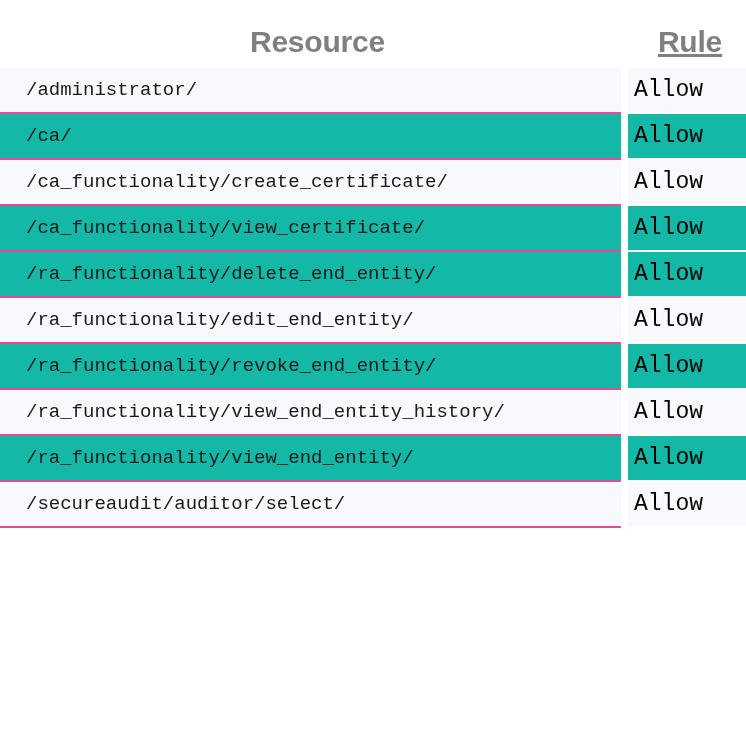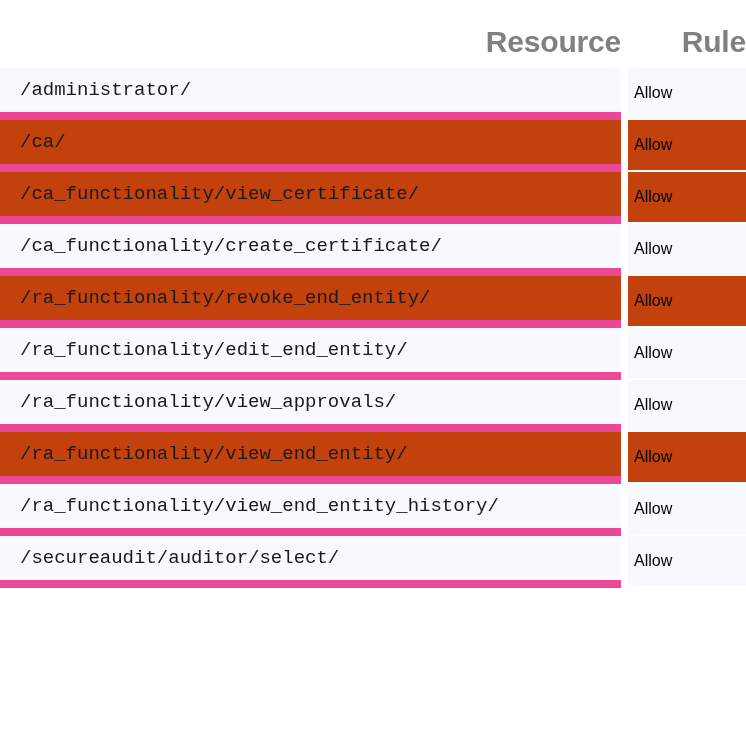--- a/index.html
+++ b/index.html
@@ -24,77 +24,78 @@
 
   
   .table-head-row {
     height: 68px;
   }
   .col-header {
     font-family: "Liberation Sans", sans-serif;
     font-weight: bold;
     font-size: 30px;
     color: #808080;
-    text-align: right;
+    text-align: center;
     vertical-align: bottom;
     padding: 0 0 9px 0;
     background: #ffffff;
     white-space: nowrap;
     letter-spacing: -0.2px;
   }
   .col-header.resource-header {
     padding-left: 14px;
   }
   .col-header.rule-header {
     padding-left: 6px;
+    text-decoration: underline;
   }
 
   
   .rule-row {
     height: 44px;
   }
   .cell {
     height: 44px;
     vertical-align: middle;
     padding: 0;
     background-clip: padding-box;
   }
   .cell-resource {
     width: 621px;
     font-family: "Liberation Mono", "DejaVu Sans Mono", monospace;
     font-size: 19px;
     color: #1a1a1a;
-    padding-left: 20px;
+    padding-left: 26px;
     padding-right: 6px;
     white-space: nowrap;
     overflow: hidden;
-    border-bottom: 8px solid #ec4899;
+    border-bottom: 2px solid #ec4899;
   }
   .cell-gap {
     width: 7px;
     background: #ffffff !important;
     padding: 0;
     border: 0;
   }
   .cell-rule {
     width: 96px;
-    font-family: Liberation Sans, sans-serif;
-    font-size: 16px;
+    font-family: Liberation Mono, monospace;
+    font-size: 23px;
     color: #000000;
     padding-left: 6px;
     white-space: nowrap;
     border-bottom: 2px solid #ffffff;
     margin-left: 32px;
   }
 
   
   .row-odd  .cell-resource,
   .row-odd  .cell-rule  { background-color: #f7f9fd; }
   .row-even .cell-resource,
-  .row-even .cell-rule  { background-color: #c2410c; }
+  .row-even .cell-rule  { background-color: #14b8a6; }
 </style>
 </head>
 <body>
 
 <table class="access-rules-table">
   <colgroup>
     <col style="width:621px">
     <col style="width:7px">
     <col style="width:118px">
   </colgroup>
@@ -109,52 +110,52 @@
       <tr class="rule-row row-odd">
         <td class="cell cell-resource">/administrator/</td>
         <td class="cell cell-gap"></td>
         <td class="cell cell-rule">Allow</td>
       </tr>
       <tr class="rule-row row-even">
         <td class="cell cell-resource">/ca/</td>
         <td class="cell cell-gap"></td>
         <td class="cell cell-rule">Allow</td>
       </tr>
+      <tr class="rule-row row-odd">
+        <td class="cell cell-resource">/ca_functionality/create_certificate/</td>
+        <td class="cell cell-gap"></td>
+        <td class="cell cell-rule">Allow</td>
+      </tr>
       <tr class="rule-row row-even">
         <td class="cell cell-resource">/ca_functionality/view_certificate/</td>
         <td class="cell cell-gap"></td>
         <td class="cell cell-rule">Allow</td>
       </tr>
+      <tr class="rule-row row-even">
+        <td class="cell cell-resource">/ra_functionality/delete_end_entity/</td>
+        <td class="cell cell-gap"></td>
+        <td class="cell cell-rule">Allow</td>
+      </tr>
       <tr class="rule-row row-odd">
-        <td class="cell cell-resource">/ca_functionality/create_certificate/</td>
+        <td class="cell cell-resource">/ra_functionality/edit_end_entity/</td>
         <td class="cell cell-gap"></td>
         <td class="cell cell-rule">Allow</td>
       </tr>
       <tr class="rule-row row-even">
         <td class="cell cell-resource">/ra_functionality/revoke_end_entity/</td>
         <td class="cell cell-gap"></td>
         <td class="cell cell-rule">Allow</td>
       </tr>
       <tr class="rule-row row-odd">
-        <td class="cell cell-resource">/ra_functionality/edit_end_entity/</td>
-        <td class="cell cell-gap"></td>
-        <td class="cell cell-rule">Allow</td>
-      </tr>
-      <tr class="rule-row row-odd">
-        <td class="cell cell-resource">/ra_functionality/view_approvals/</td>
+        <td class="cell cell-resource">/ra_functionality/view_end_entity_history/</td>
         <td class="cell cell-gap"></td>
         <td class="cell cell-rule">Allow</td>
       </tr>
       <tr class="rule-row row-even">
         <td class="cell cell-resource">/ra_functionality/view_end_entity/</td>
-        <td class="cell cell-gap"></td>
-        <td class="cell cell-rule">Allow</td>
-      </tr>
-      <tr class="rule-row row-odd">
-        <td class="cell cell-resource">/ra_functionality/view_end_entity_history/</td>
         <td class="cell cell-gap"></td>
         <td class="cell cell-rule">Allow</td>
       </tr>
       <tr class="rule-row row-odd">
         <td class="cell cell-resource">/secureaudit/auditor/select/</td>
         <td class="cell cell-gap"></td>
         <td class="cell cell-rule">Allow</td>
       </tr>
     </tbody>
 </table>

